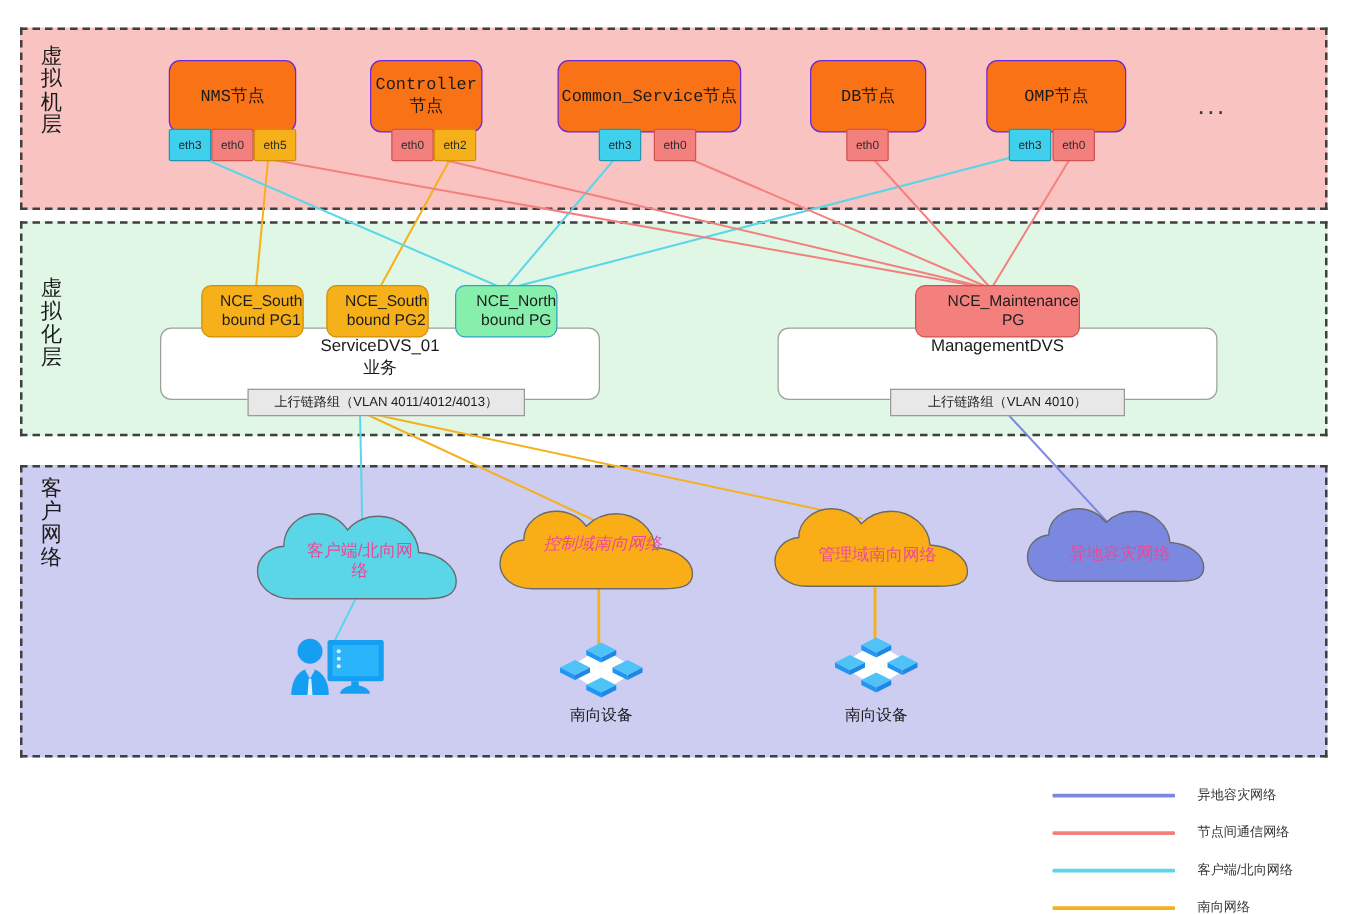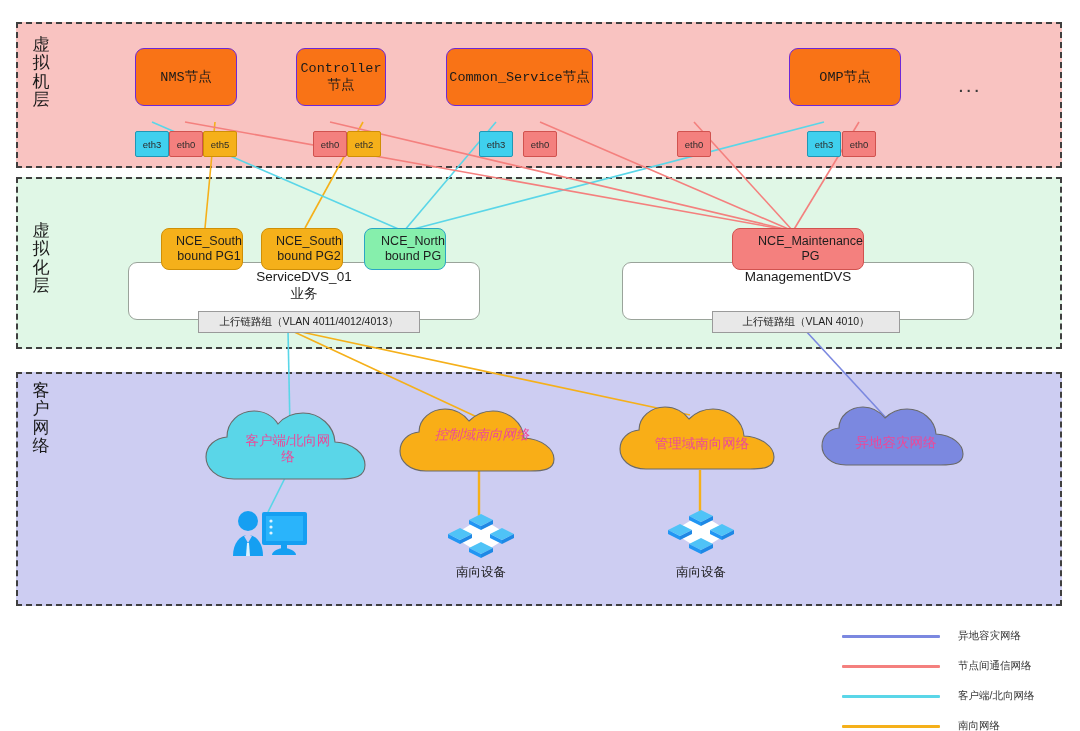--- a/index.html
+++ b/index.html
@@ -55,21 +55,20 @@
     font-family: Liberation Mono, monospace;
   }
   .eth {
     position: absolute;
     width: 34px; height: 26px;
     border-radius: 2px;
     font-size: 9.5px;
     color: #2b2b2b;
     display: flex; align-items: center; justify-content: center;
     border: 1px solid rgba(0,0,0,0.22);
-    margin-top: 28px;
   }
   .eth.cyan   { background: #3fd0ee; border-color: #2196b3; }
   .eth.red    { background: #f4807e; border-color: #d1524f; }
   .eth.orange { background: #f5b01a; border-color: #cf8f06; }
 
   .ellipsis {
     position: absolute; left: 958px; top: 73px;
     font-size: 21px; color: #3a3a3a; letter-spacing: 2px;
   }
 
@@ -248,20 +247,23 @@
   <div class="vm-node" style="left:446px; top:48px; width:147px;">
     <span>Common_Service节点</span>
   </div>
   <div class="eth cyan" style="left:479px; top:103px;">
       <span>eth3</span>
     </div>
   <div class="eth red" style="left:523px; top:103px;">
       <span>eth0</span>
     </div>
 
+  <div class="vm-node" style="left:648px; top:48px; width:93px;">
+    <span>DB节点</span>
+  </div>
   <div class="eth red" style="left:677px; top:103px;">
       <span>eth0</span>
     </div>
 
   <div class="vm-node" style="left:789px; top:48px; width:112px;">
     <span>OMP节点</span>
   </div>
   <div class="eth cyan" style="left:807px; top:103px;">
       <span>eth3</span>
     </div>

